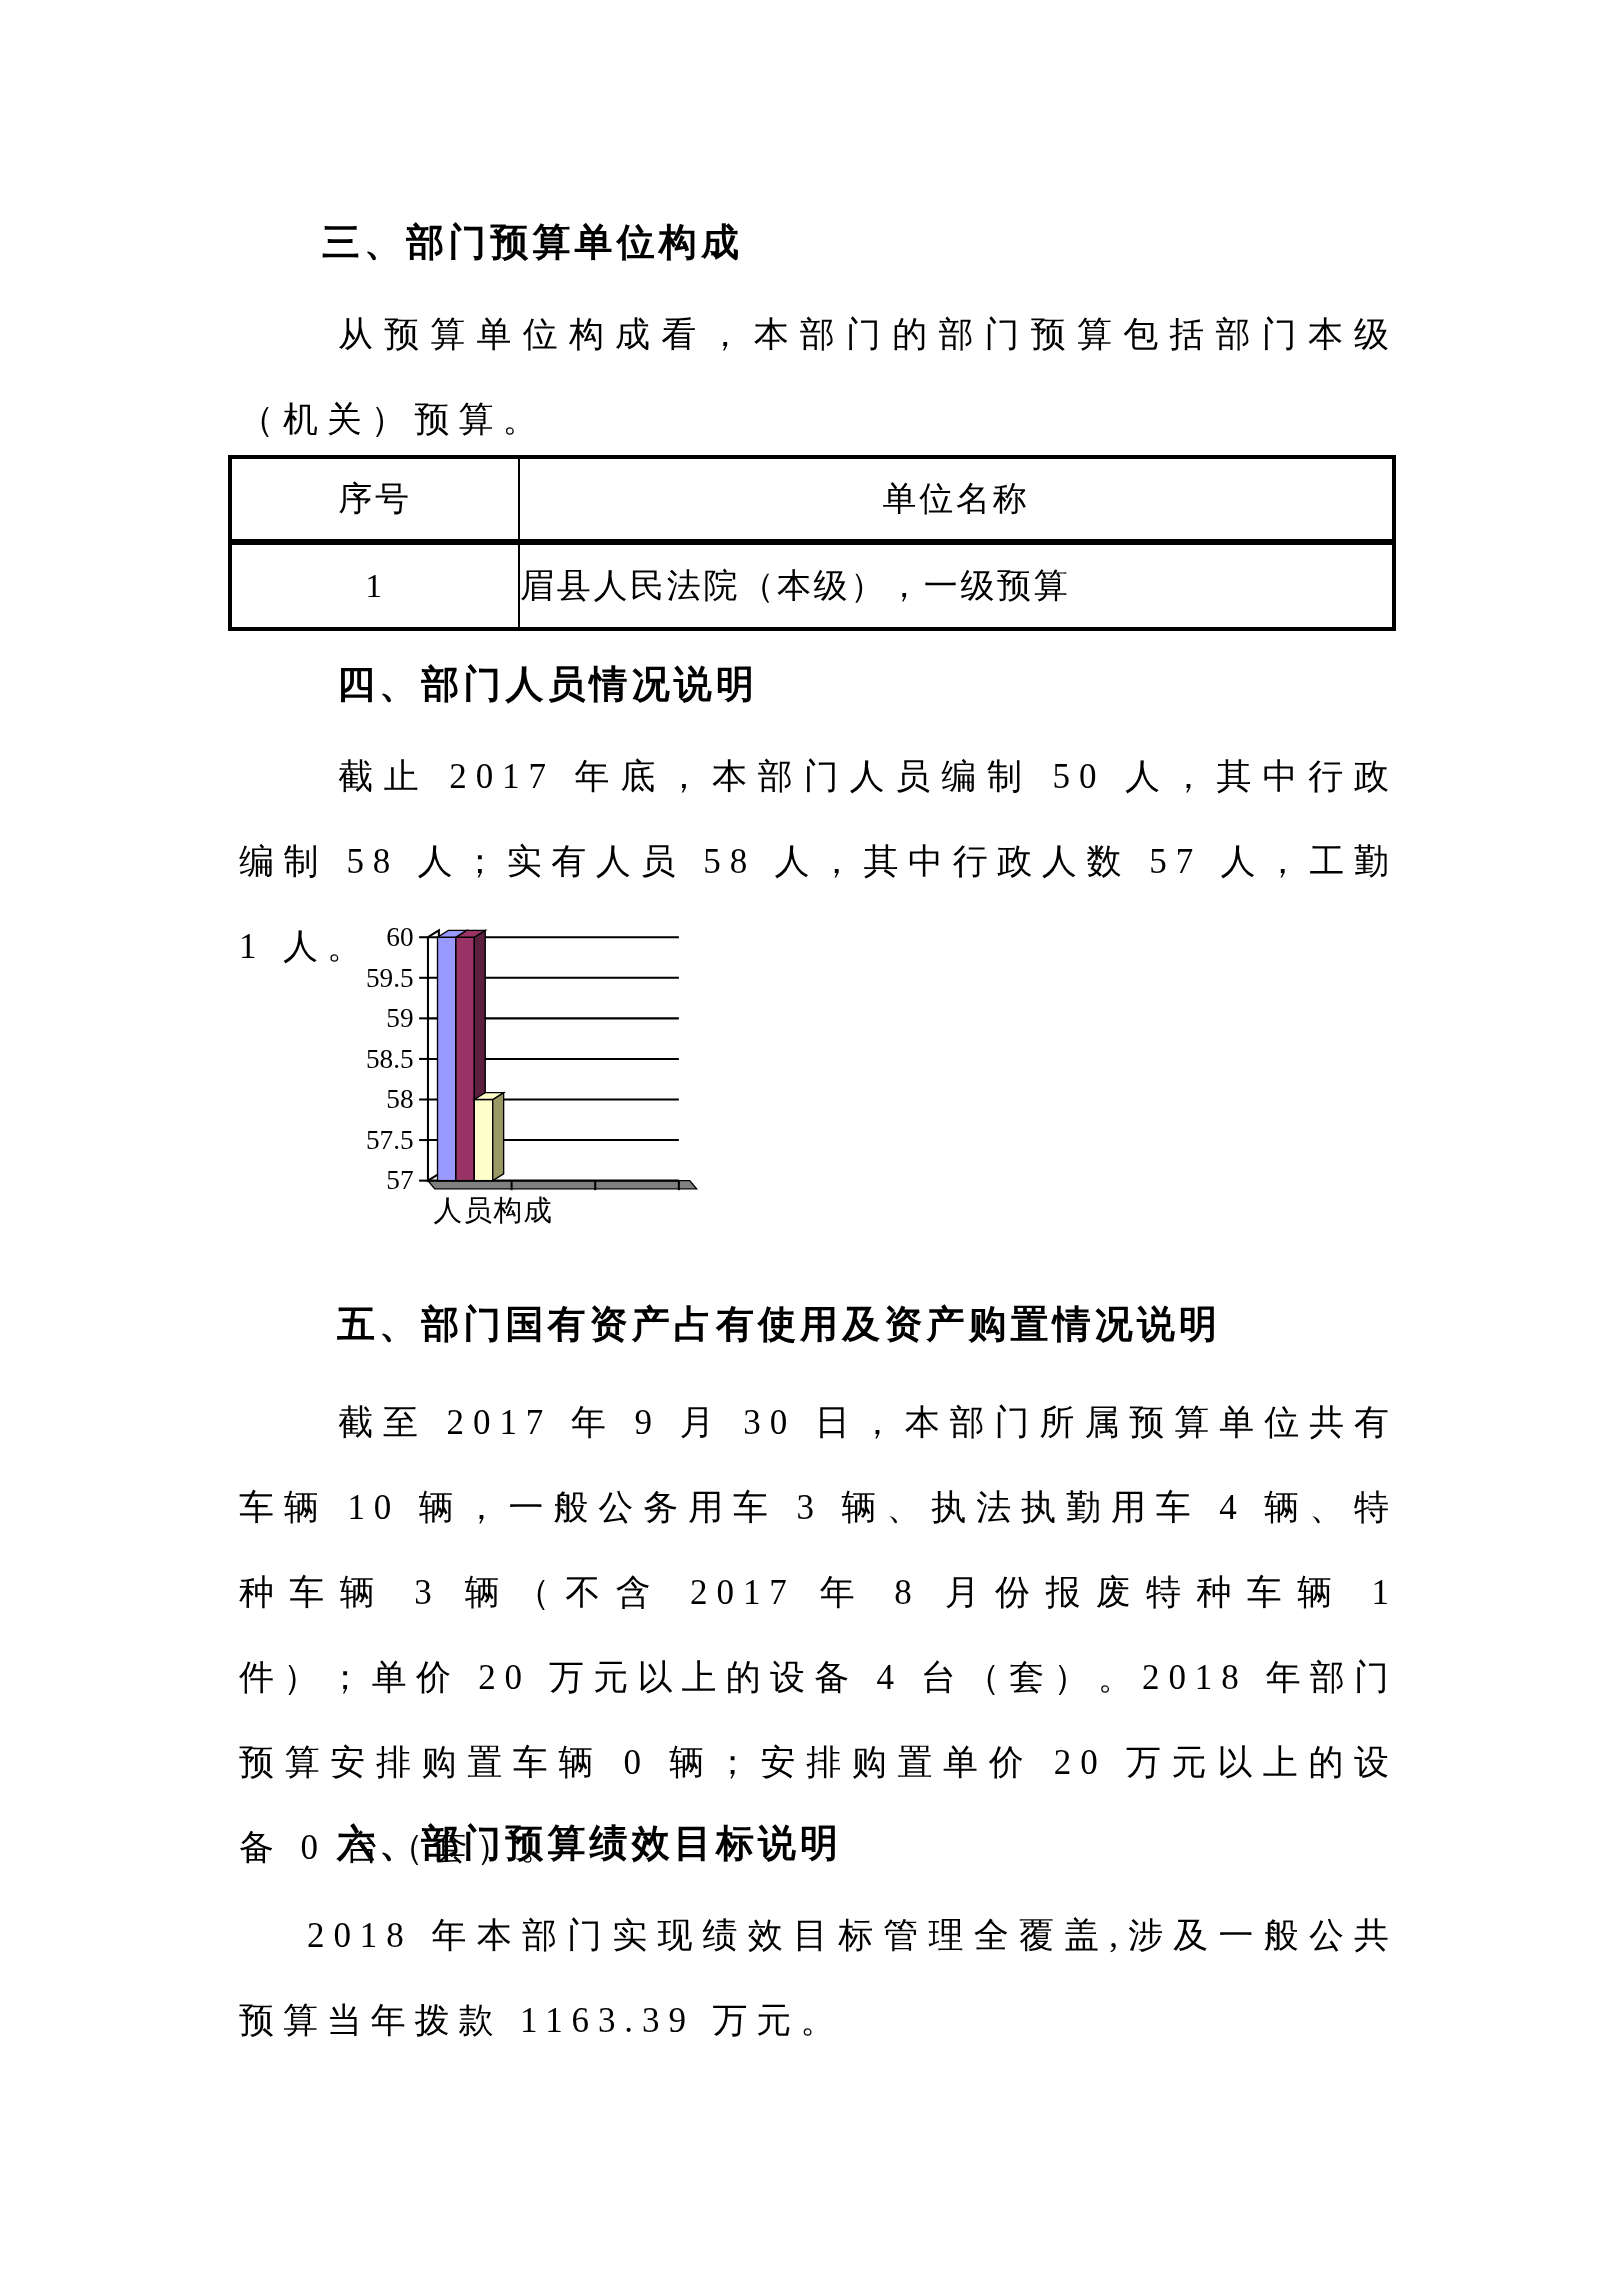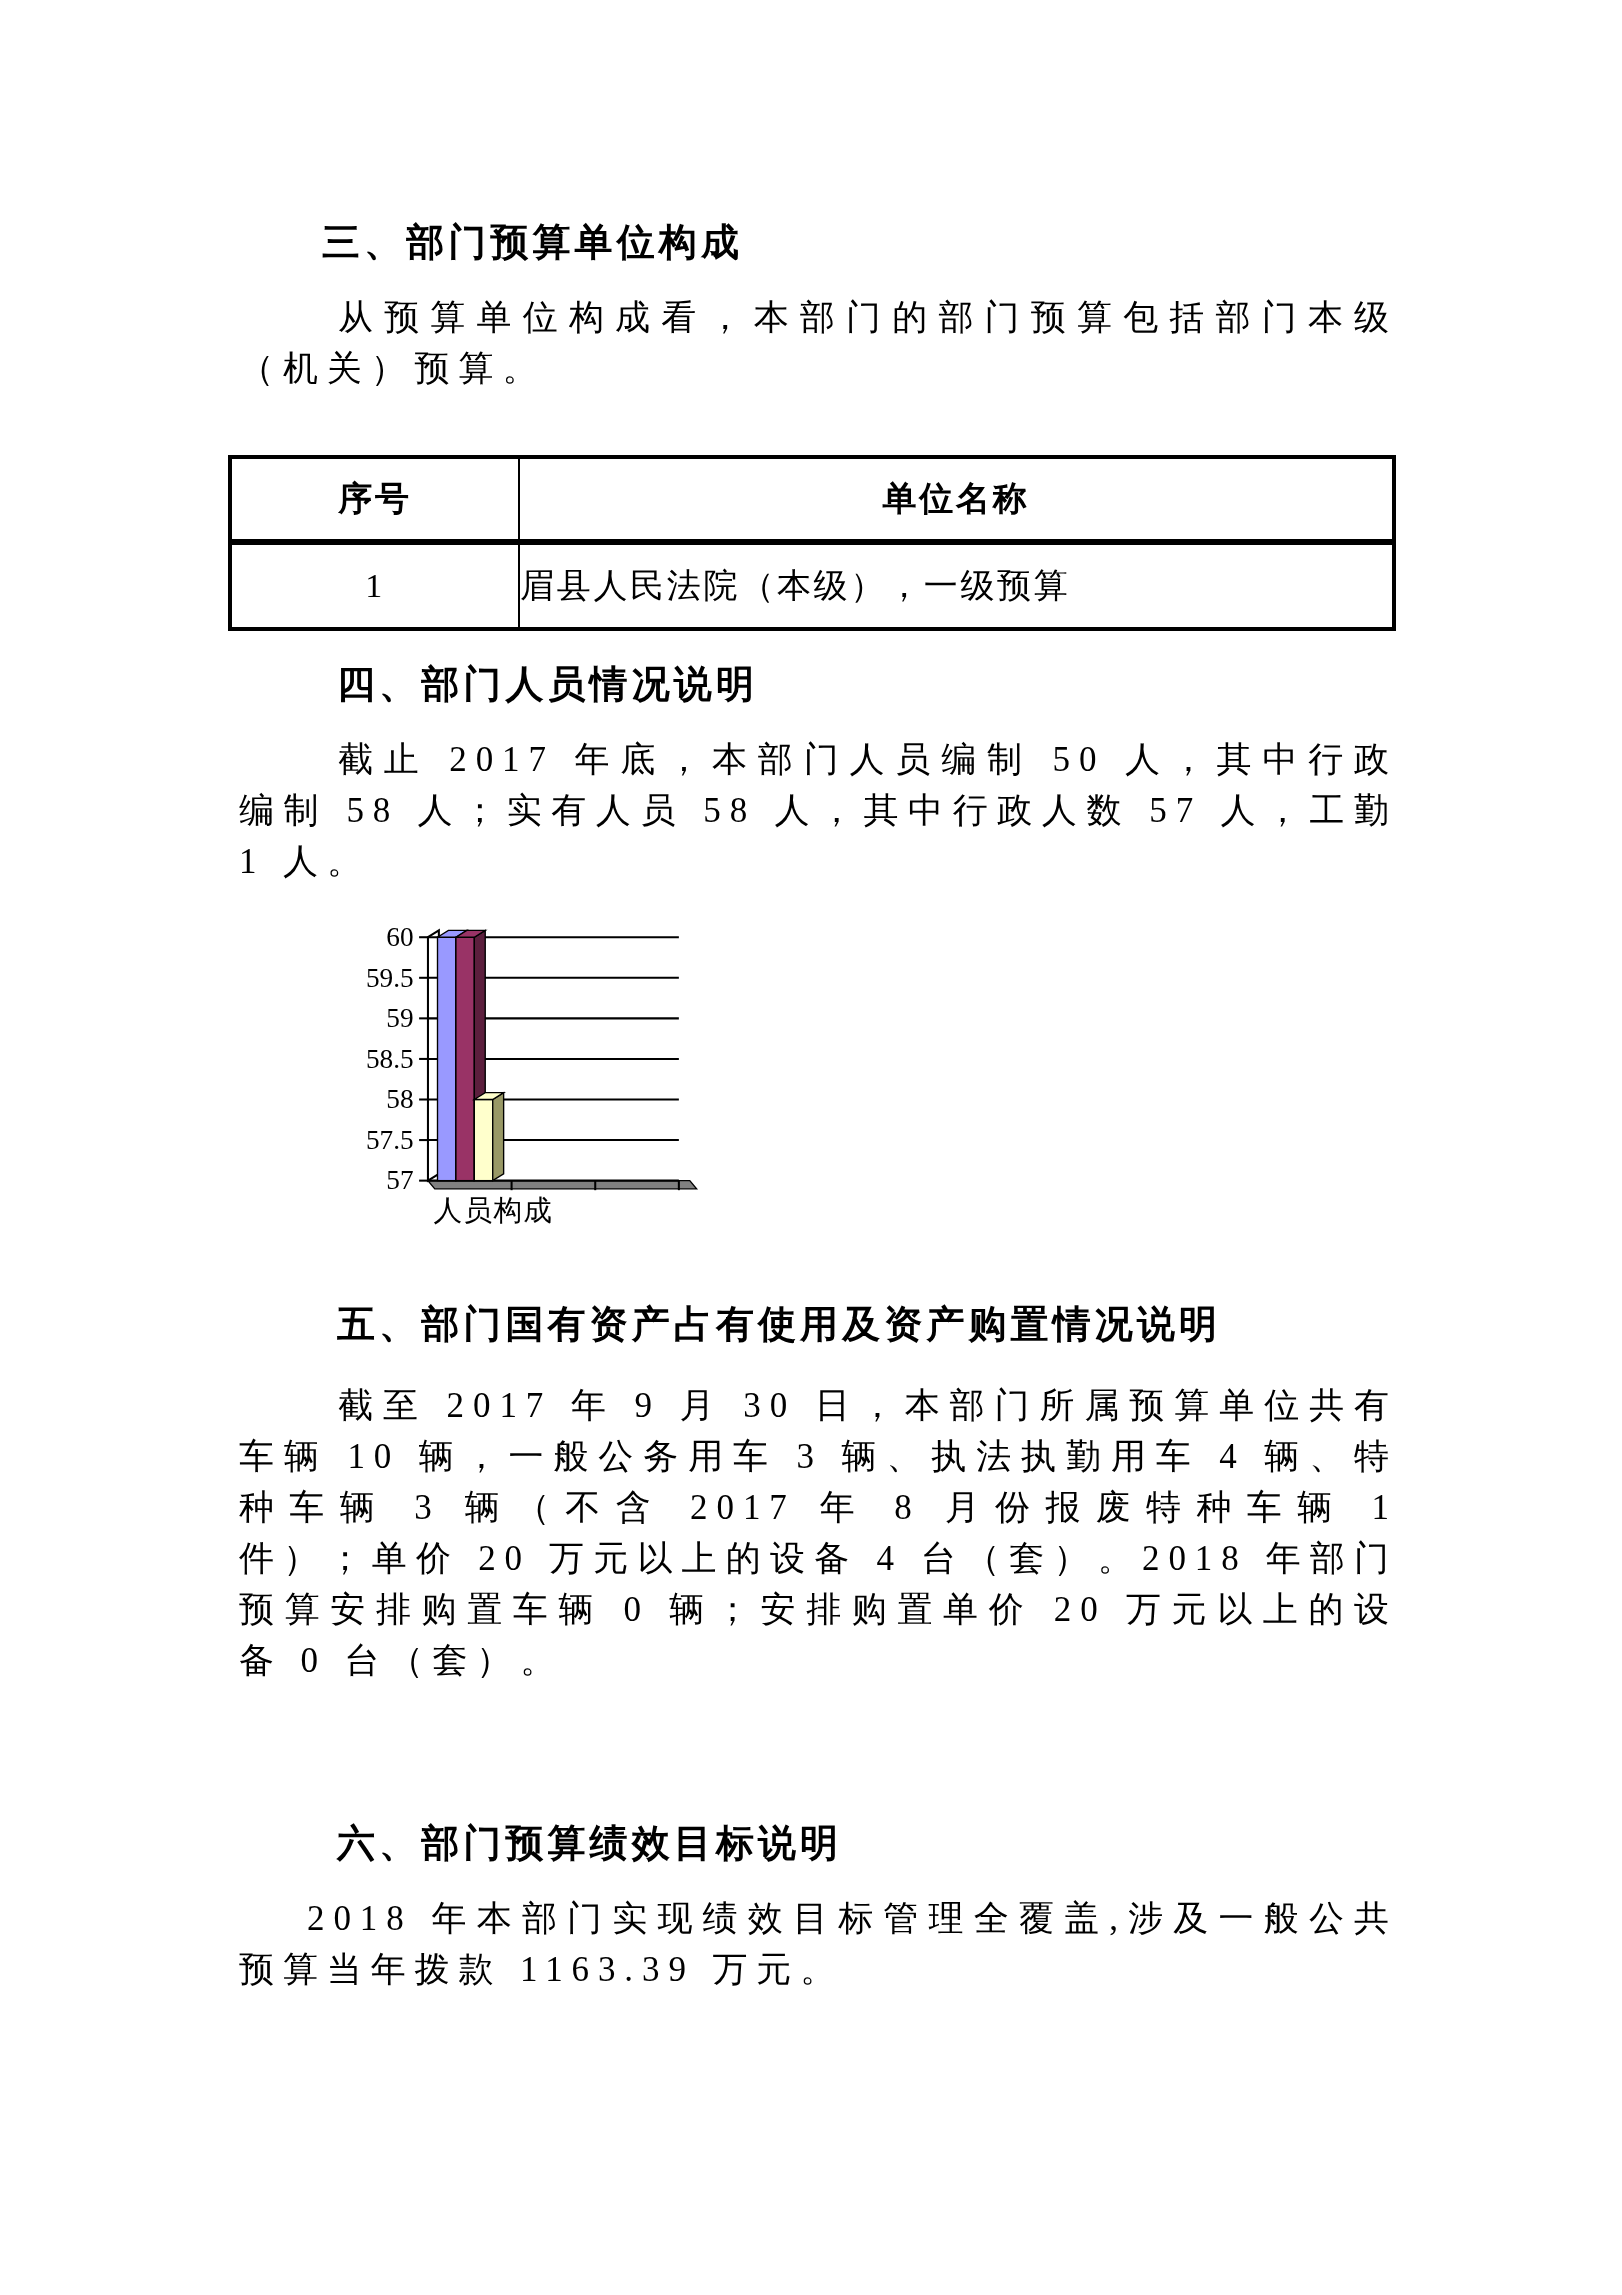--- a/index.html
+++ b/index.html
@@ -7,34 +7,34 @@
     width:1623px;height:2295px;background:#ffffff;position:relative;
     font-family:"Liberation Serif","DejaVu Serif",serif;color:#000;
     overflow:hidden;
   }
   .abs{position:absolute;}
   .heading{
     font-family:"Liberation Sans","DejaVu Sans",sans-serif;
     font-weight:bold;font-size:38px;letter-spacing:4.1px;white-space:nowrap;
   }
   .para{
-    font-size:35px;letter-spacing:8.9px;line-height:51px;
+    font-size:35px;letter-spacing:8.9px;line-height:85px;
     text-align:justify;width:1159px;
   }
   .indent-cjk{text-indent:99px;}
   .indent-num{text-indent:68px;}
   table.unit-table{
     border-collapse:collapse;width:1168px;table-layout:fixed;
     border:4.1px solid #000;
   }
   table.unit-table th, table.unit-table td{
     border:2.7px solid #000;font-weight:normal;
     font-size:34px;letter-spacing:2.7px;padding:0;
   }
-  table.unit-table th{height:80px;border-bottom:6.1px solid #000;font-weight:bold;}
+  table.unit-table th{height:80px;border-bottom:6.1px solid #000;}
   table.unit-table td{height:82px;}
   td.cell-index{text-align:center;}
   td.cell-name{text-align:left;padding-left:24.5px;}
   col.col-index{width:289px;}
   .chart-wrap{left:355px;top:914px;width:600px;height:341px;}
   .chart-svg text{font-family:"Liberation Serif","DejaVu Serif",serif;fill:#000;}
   .legend{
     position:absolute;left:344px;top:70px;width:183px;height:185px;
     border:2.7px solid #000;background:#fff;box-sizing:border-box;
     display:flex;flex-direction:column;justify-content:space-between;

